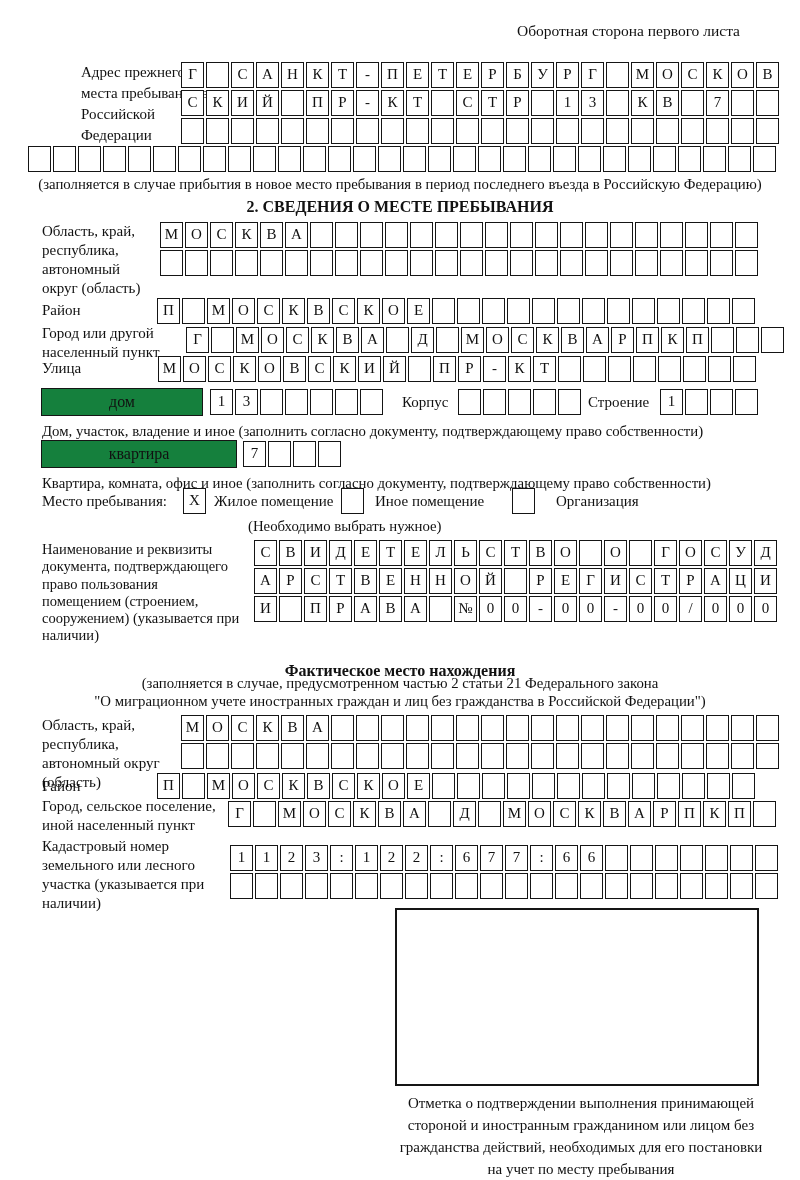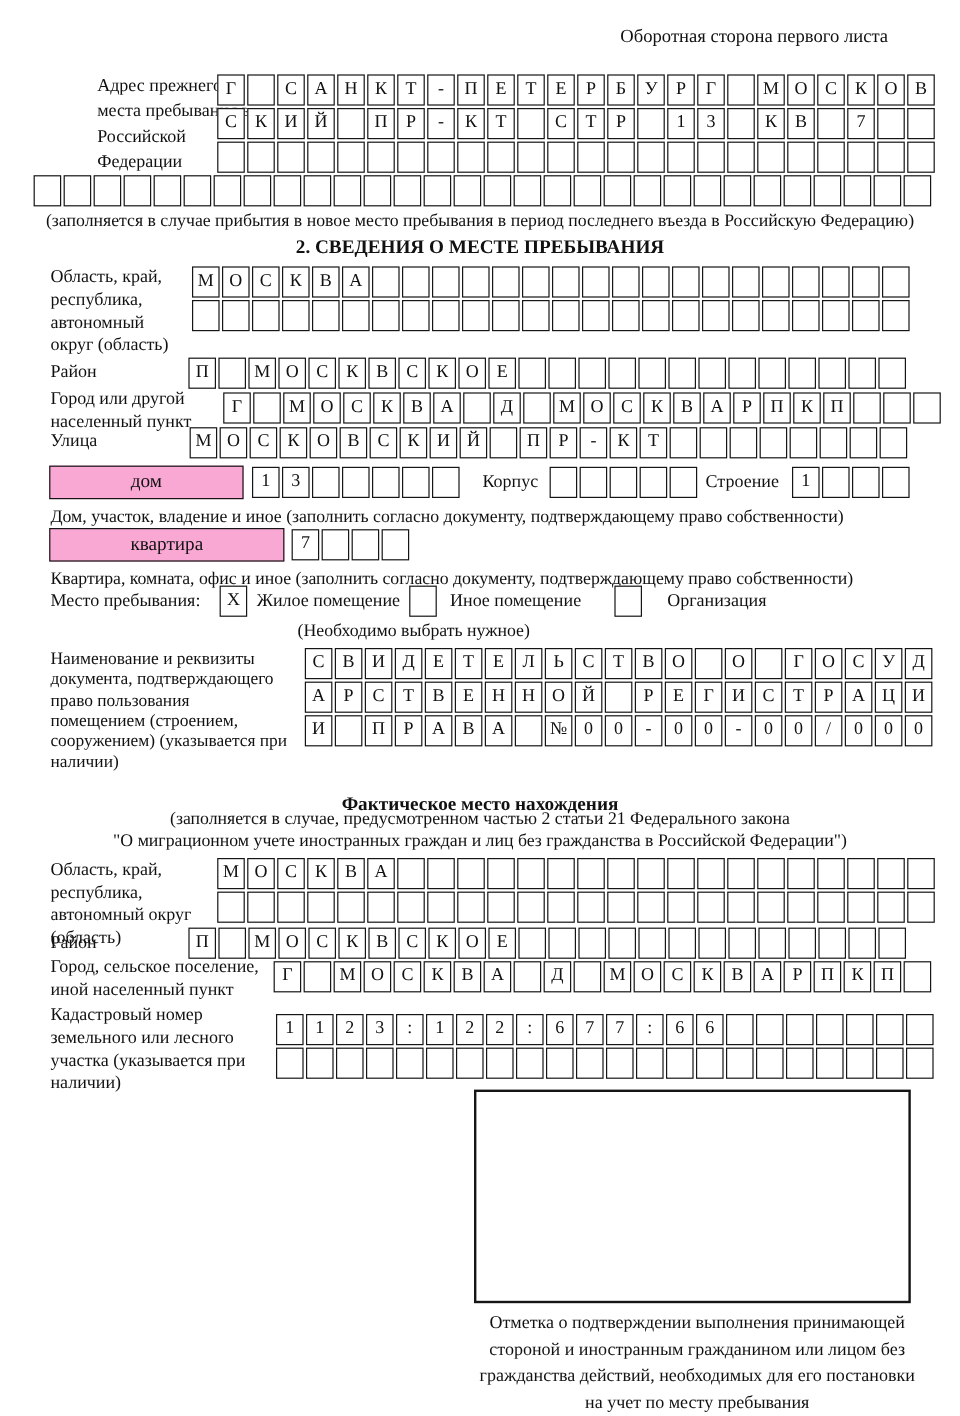--- a/index.html
+++ b/index.html
@@ -14,21 +14,21 @@
   .title{font-weight:bold;font-size:16px;text-align:center;width:800px;left:0;}
   .center{text-align:center;width:800px;left:0;}
   .row{display:flex;gap:2px;}
   .cell{
     box-sizing:border-box;flex:none;width:23px;height:26px;border:1.7px solid #151515;
     font-size:15px;line-height:23px;text-align:center;background:#fff;
     font-family:"Liberation Serif","DejaVu Serif",serif;
   }
   .rect{
     box-sizing:border-box;border:1.7px solid #151515;text-align:center;
-    font-size:16px;background:#f9a8d4;
+    font-size:16px;background:#15803d;
   }
   .stamp{box-sizing:border-box;border:2px solid #151515;background:#fff;}
   .cap{font-size:15px;line-height:22px;text-align:center;}
 </style>
 </head>
 <body>
 
 <div class="sheet">
 
   <div class="abs" style="top:22px;left:0;width:740px;text-align:right;font-size:15.5px;">Оборотная сторона первого листа</div>

